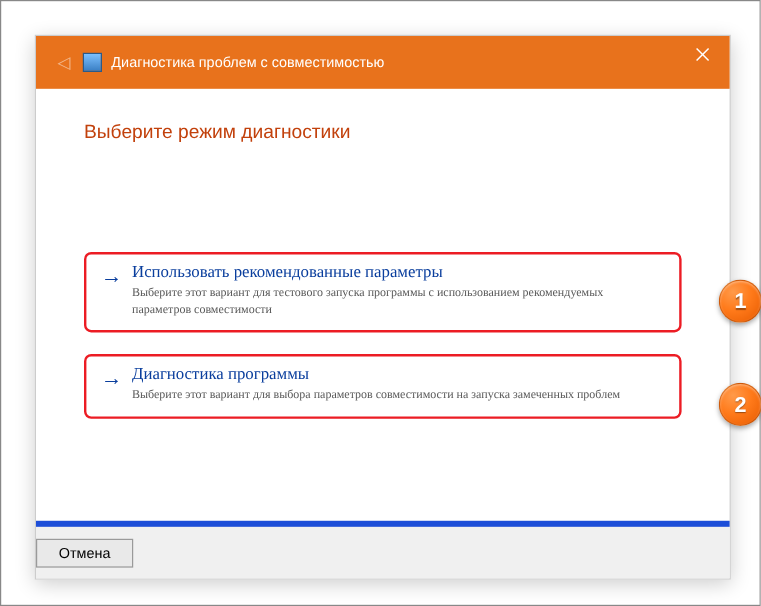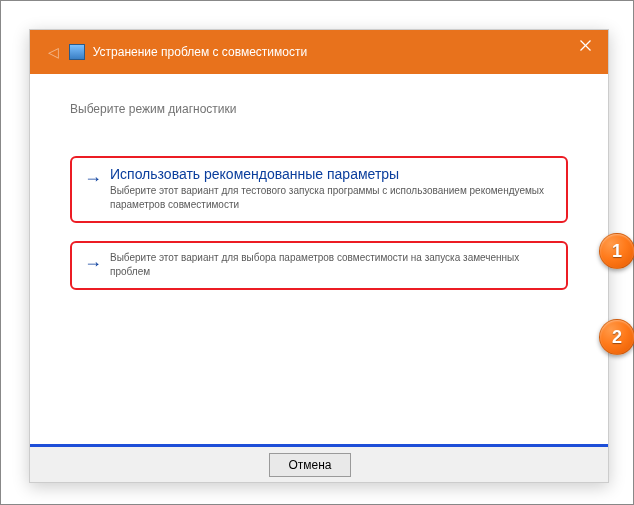--- a/index.html
+++ b/index.html
@@ -66,44 +66,44 @@
   color: #fff;
   font-size: 13px;
   cursor: pointer;
 }
 .content {
   padding: 28px 40px 0 40px;
   position: relative;
   height: calc(100% - 44px);
 }
 .heading {
-  color: #737373;
-  font-size: 12px;
+  color: #c2410c;
+  font-size: 16px;
   font-weight: 400;
-  margin-bottom: 40px;
+  margin-bottom: 90px;
 }
 .option {
   border: 2.5px solid #ec1c24;
   border-radius: 6px;
   padding: 8px 12px 10px 12px;
   margin-bottom: 18px;
   position: relative;
   cursor: pointer;
 }
 .option-row {
   display: flex;
   align-items: flex-start;
 }
 .arrow {
   color: #0a3e9d;
   font-size: 18px;
   margin-right: 8px;
   line-height: 1.2;
 }
-.option-body { flex: 1; }
+.option-body { flex: 1; font-family: Liberation Serif, serif; }
 .option-title {
   color: #0a3e9d;
   font-size: 14px;
   margin-bottom: 2px;
 }
 .option-desc {
   color: #5a5a5a;
   font-size: 10px;
   line-height: 1.35;
 }
@@ -123,47 +123,47 @@
   text-shadow: 0 1px 1px rgba(0,0,0,0.4);
   border: 1px solid rgba(0,0,0,0.15);
 }
 .badge-1 { top: 232px; right: -2px; }
 .badge-2 { top: 318px; right: -2px; }
 .footer {
   position: absolute;
   bottom: 0;
   left: 0;
   right: 0;
-  height: 38px;
+  height: 48px;
   background: #f0f0f0;
-  border-top: 3px solid #1d4ed8;
-  display: flex;
-  align-items: center;
-  justify-content: center;
+  border-top: 5px solid #1d4ed8;
+  display: flex;
+  align-items: center;
+  justify-content: flex-start;
   padding-right: 18px;
 }
 .cancel-btn {
   background: #e9e9e9;
   border: 1px solid #9a9a9a;
   padding: 4px 18px;
   font-size: 12px;
   font-family: inherit;
   cursor: pointer;
 }
 </style>
 </head>
 <body>
 
 <div class="outer-border">
   <div class="window">
 
     <div class="titlebar">
       <span class="back-arrow">◁</span>
       <span class="titlebar-icon"></span>
-      <span class="titlebar-text">Устранение проблем с совместимости</span>
+      <span class="titlebar-text">Диагностика проблем с совместимостью</span>
       <div class="close-btn">
         <svg width="11" height="11" viewBox="0 0 11 11">
           <line x1="0.5" y1="0.5" x2="10.5" y2="10.5" stroke="#fff" stroke-width="1.2"></line>
           <line x1="10.5" y1="0.5" x2="0.5" y2="10.5" stroke="#fff" stroke-width="1.2"></line>
         </svg>
       </div>
     </div>
 
     <div class="content">
       <div class="heading">Выберите режим диагностики</div>
@@ -175,20 +175,21 @@
             <div class="option-title">Использовать рекомендованные параметры</div>
             <div class="option-desc">Выберите этот вариант для тестового запуска программы с использованием рекомендуемых параметров совместимости</div>
           </div>
         </div>
       </div>
 
       <div class="option">
         <div class="option-row">
           <span class="arrow">→</span>
           <div class="option-body">
+            <div class="option-title">Диагностика программы</div>
             <div class="option-desc">Выберите этот вариант для выбора параметров совместимости на запуска замеченных проблем</div>
           </div>
         </div>
       </div>
 
       <div class="footer">
         <button class="cancel-btn">Отмена</button>
       </div>
     </div>
 

